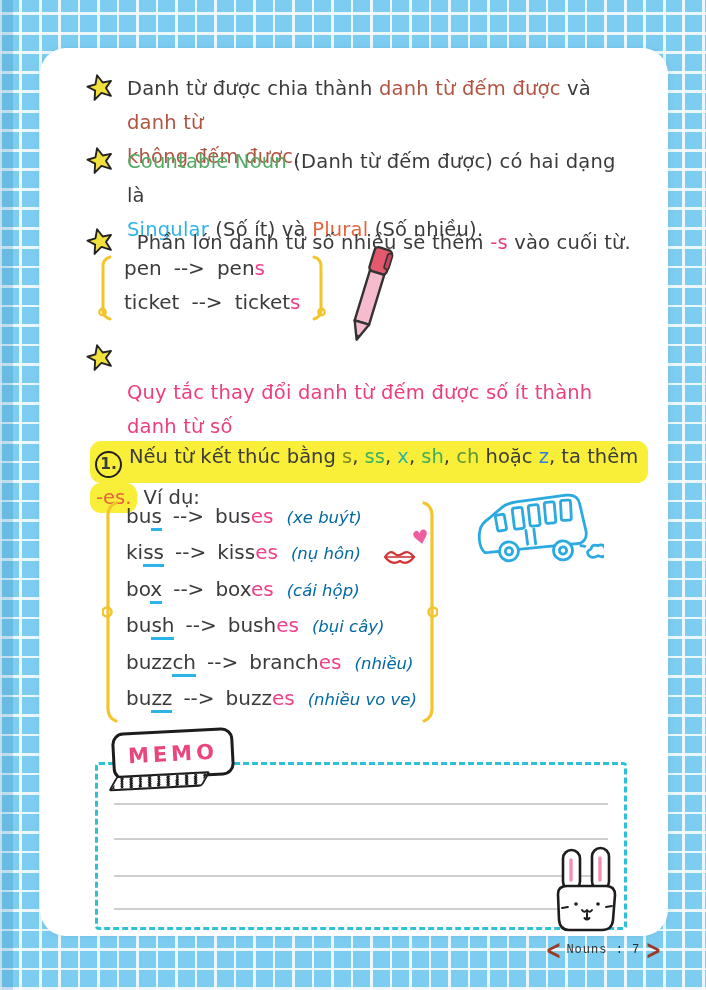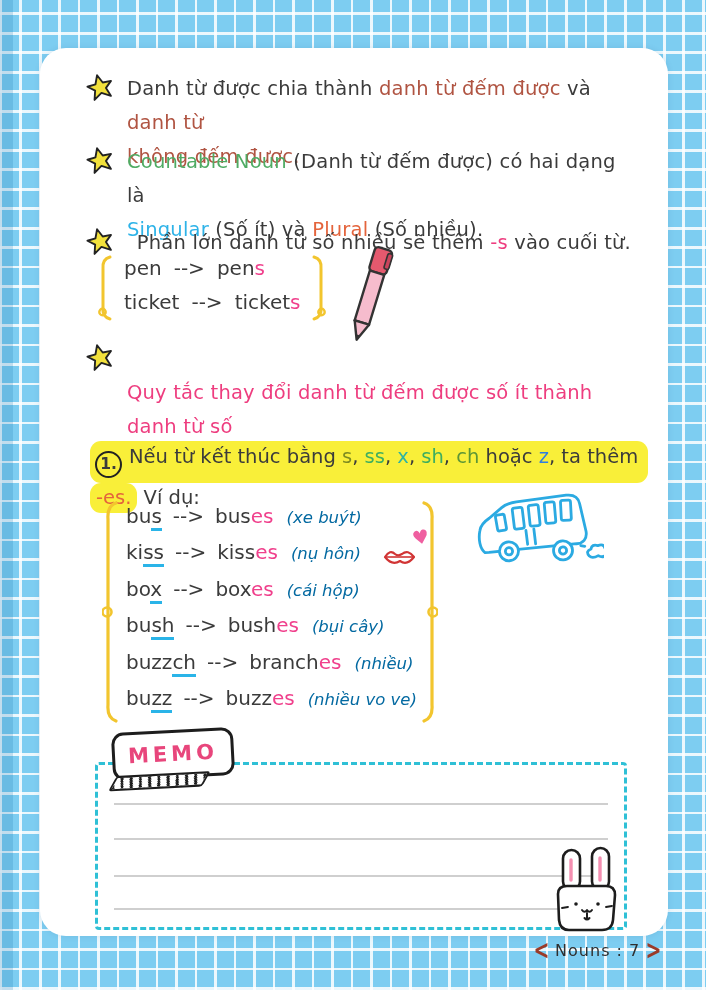--- a/index.html
+++ b/index.html
@@ -76,21 +76,21 @@
     width:78%; height:11px; border:2px solid #1d1d1d; border-radius:3px;
     background:repeating-linear-gradient(60deg,#1d1d1d 0 2.5px,#ffffff 2.5px 8px);
     transform:skewX(-32deg); }
   .rabbit-wrap { position:absolute; left:508px; top:798px; }
 
   
   .footer { position:absolute; top:938px; right:44px; display:flex;
     align-items:center; gap:5px; }
   .chev { color:#9a3a28; font-weight:bold; font-size:20px; display:inline-block;
     transform:scaleY(1.35) scaleX(.95); }
-  .footer-text { font-size:16px; color:#2f2f2f; letter-spacing:1px; }
+  .footer-text { font-size:12px; color:#2f2f2f; letter-spacing:1px;font-family:Liberation Mono, monospace; }
 </style>
 </head>
 <body>
 
 <div class="spine"></div>
 
 <div class="page">
 
   <div class="bullet" style="top:24px;">
     <span class="star">

